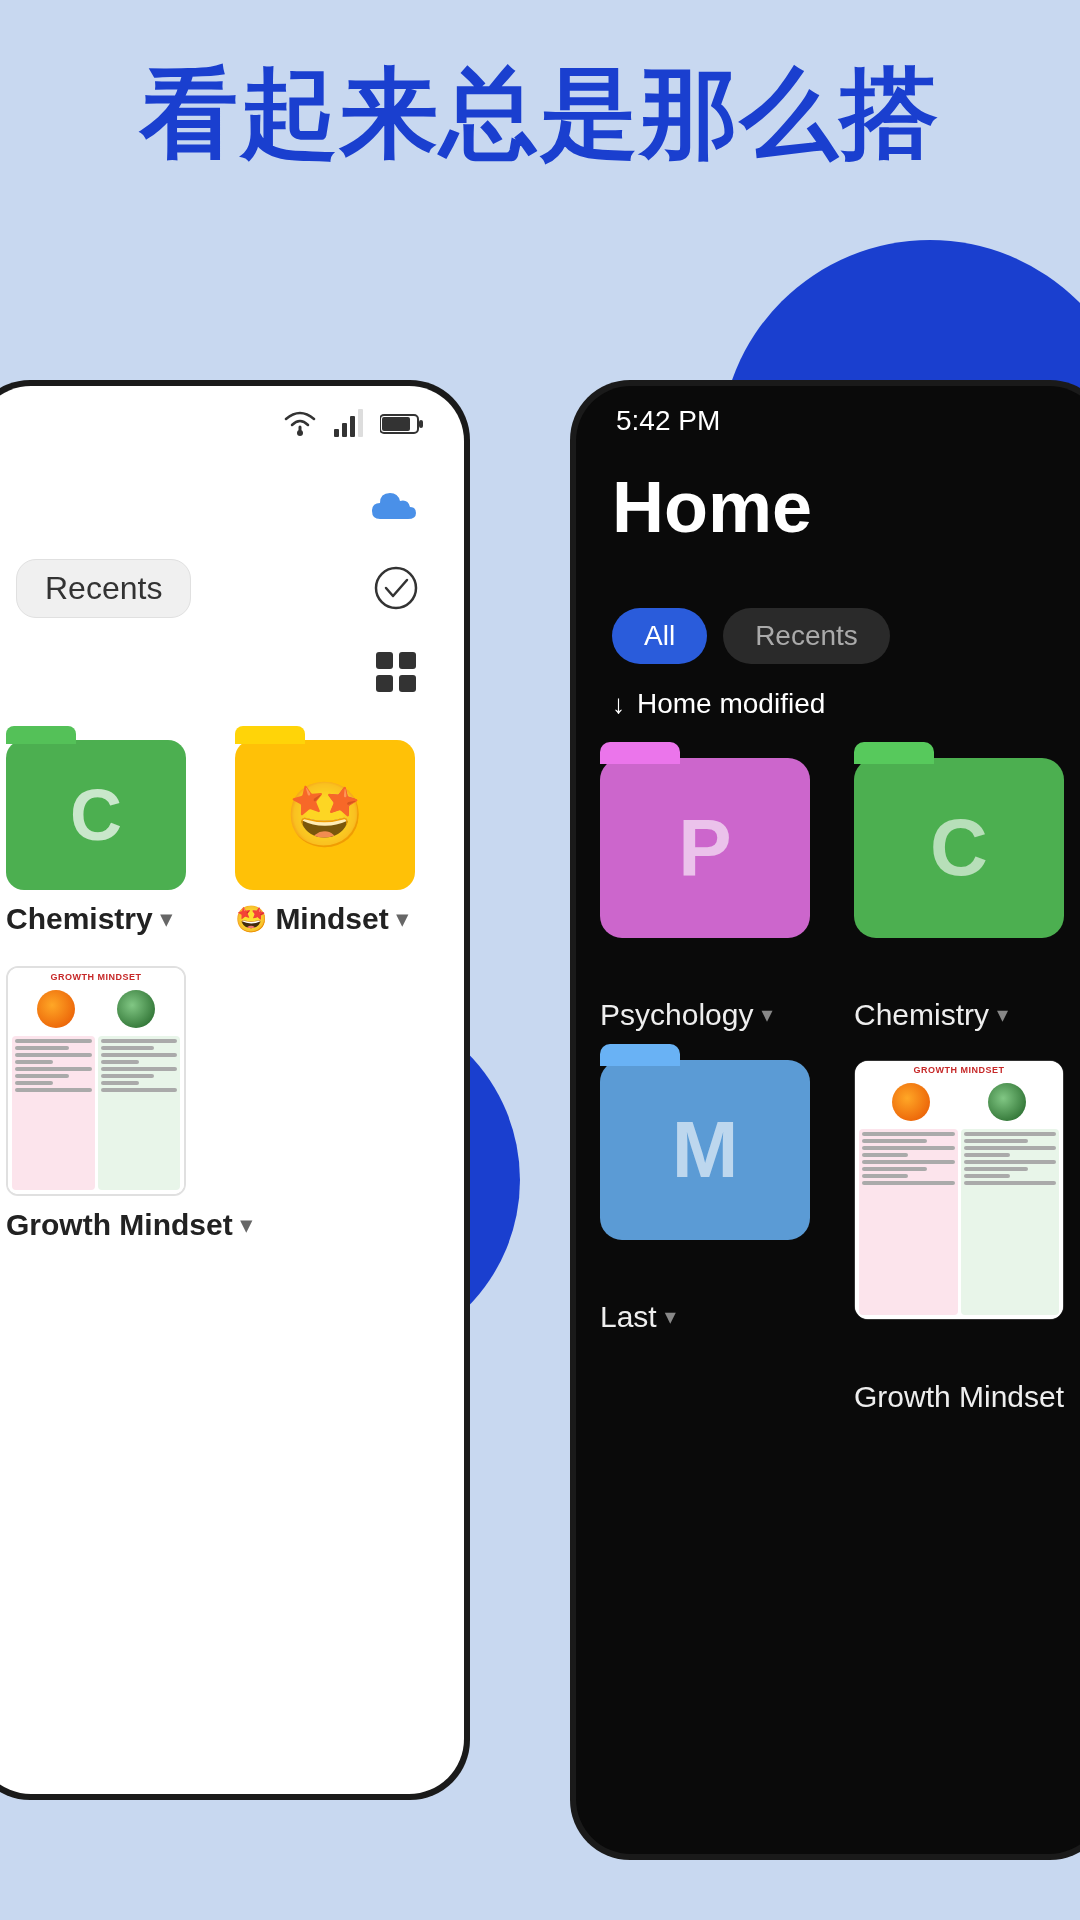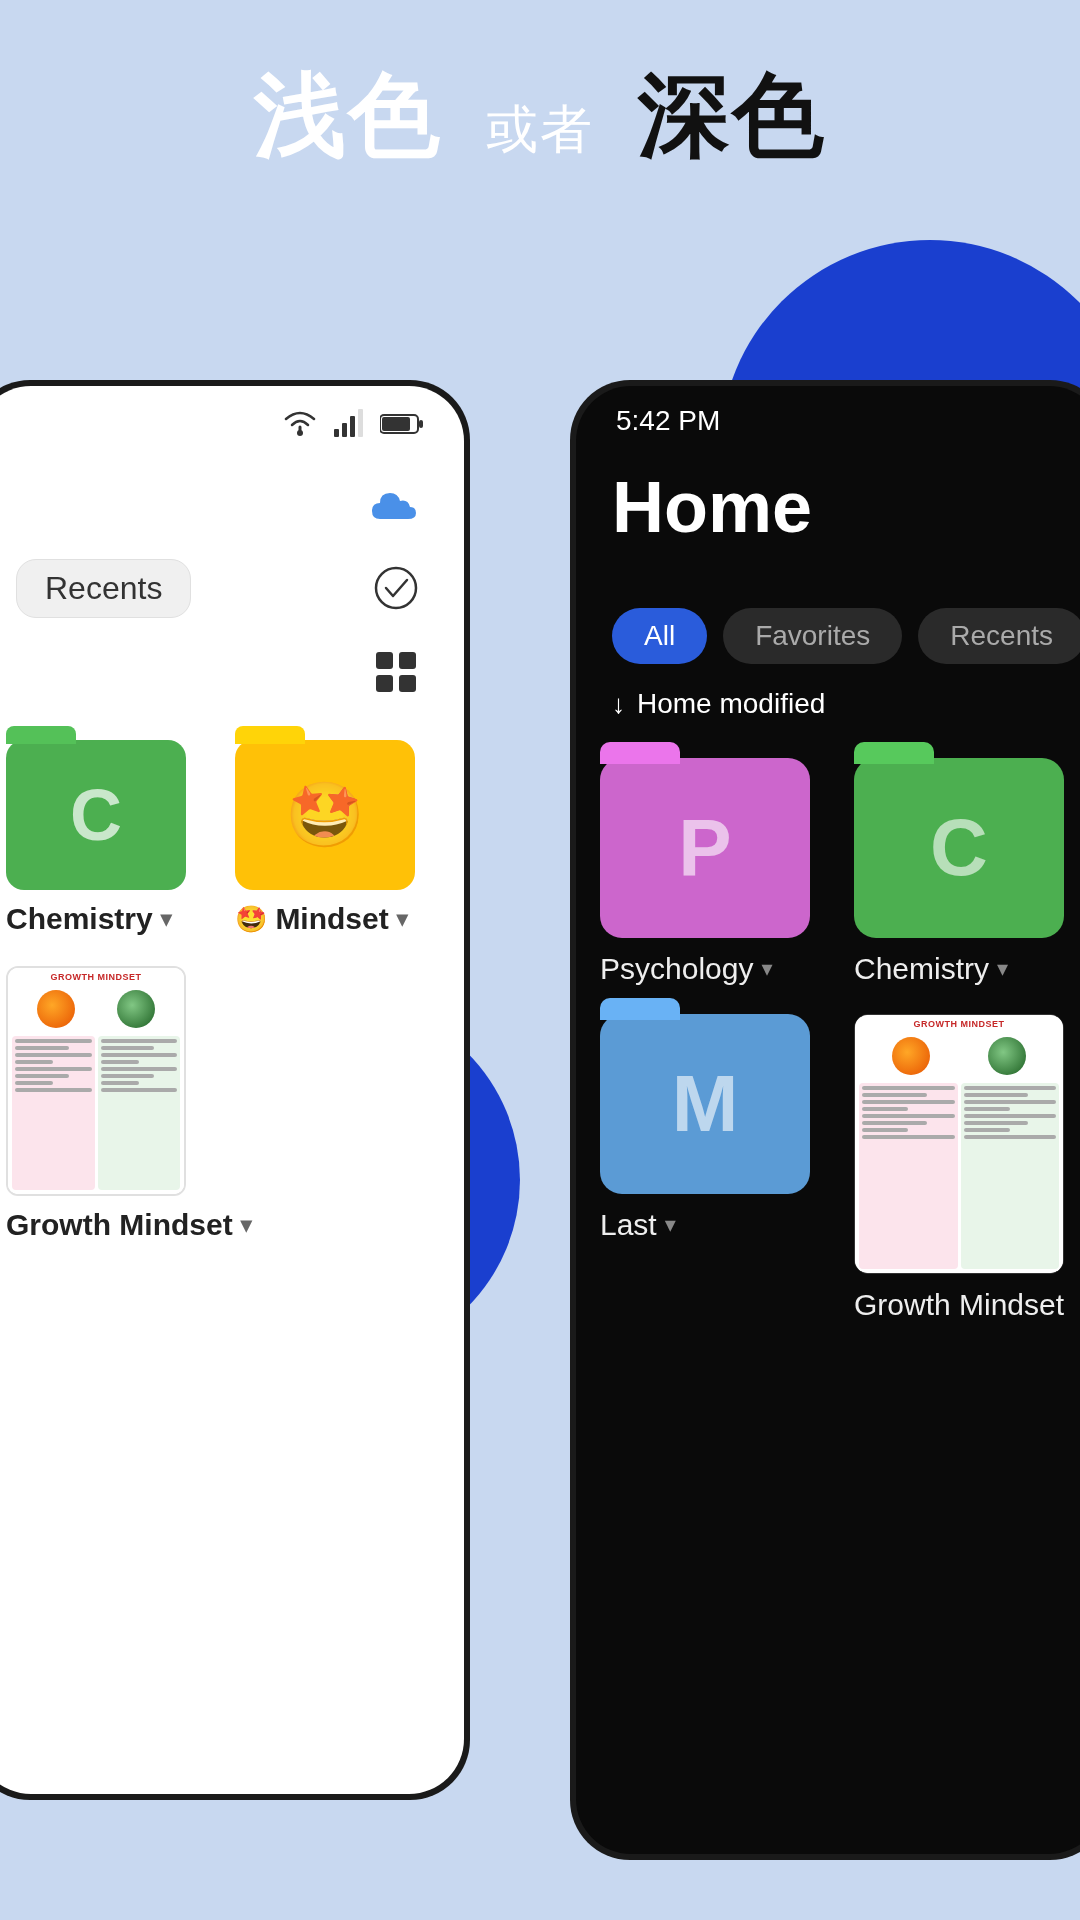--- a/index.html
+++ b/index.html
@@ -309,20 +309,21 @@
       border-radius: 10px 10px 0 0;
     }
 
     .dark-folder-label {
       display: flex;
       align-items: center;
       gap: 8px;
       font-size: 30px;
       font-weight: 500;
       color: #eee;
+      margin-top: 46px;
     }
     .dark-folder-label .chevron {
       font-size: 22px;
       color: #888;
     }
 
     .dark-doc-thumbnail {
       width: 210px;
       height: 260px;
       border-radius: 14px;
@@ -406,25 +407,21 @@
       color: #333;
     }
   </style>
 </head>
 <body>
 
 <div class="bg-top"></div>
 <div class="blue-circle"></div>
 
 <div class="headline-area">
-  <div class="headline-line2">
-    <span>浅色</span>
-    <span class="small-text">&nbsp;<span>或者</span>&nbsp;</span>
-    <span class="dark-text">深色</span>
-  </div>
+  <div class="headline-line1">看起来总是那么搭</div>
 </div>
 
 <div class="phones-area">
 
   <div class="blue-wave-left"></div>
 
   <div class="phone-left">
     <div class="phone-left-inner">
 
       <div class="status-bar-left">
@@ -552,23 +549,20 @@
         <span>5:42 PM</span>
       </div>
 
       <div class="home-title">Home</div>
 
       <div class="filter-tabs">
         <div class="filter-tab active">
           <span>All</span>
         </div>
         <div class="filter-tab inactive">
-          <span>Favorites</span>
-        </div>
-        <div class="filter-tab inactive">
           <span>Recents</span>
         </div>
       </div>
 
       <div class="sort-row">
         <span class="sort-arrow">↓</span>
         <span>Home modified</span>
       </div>
 
       <div class="dark-grid">

